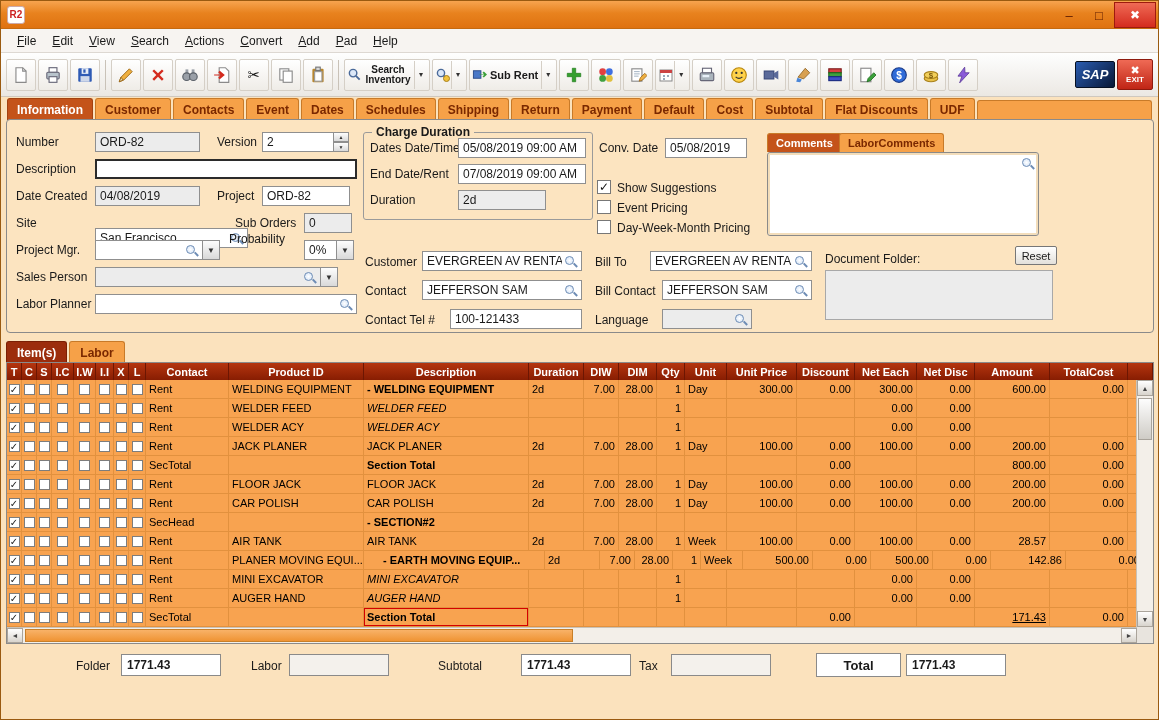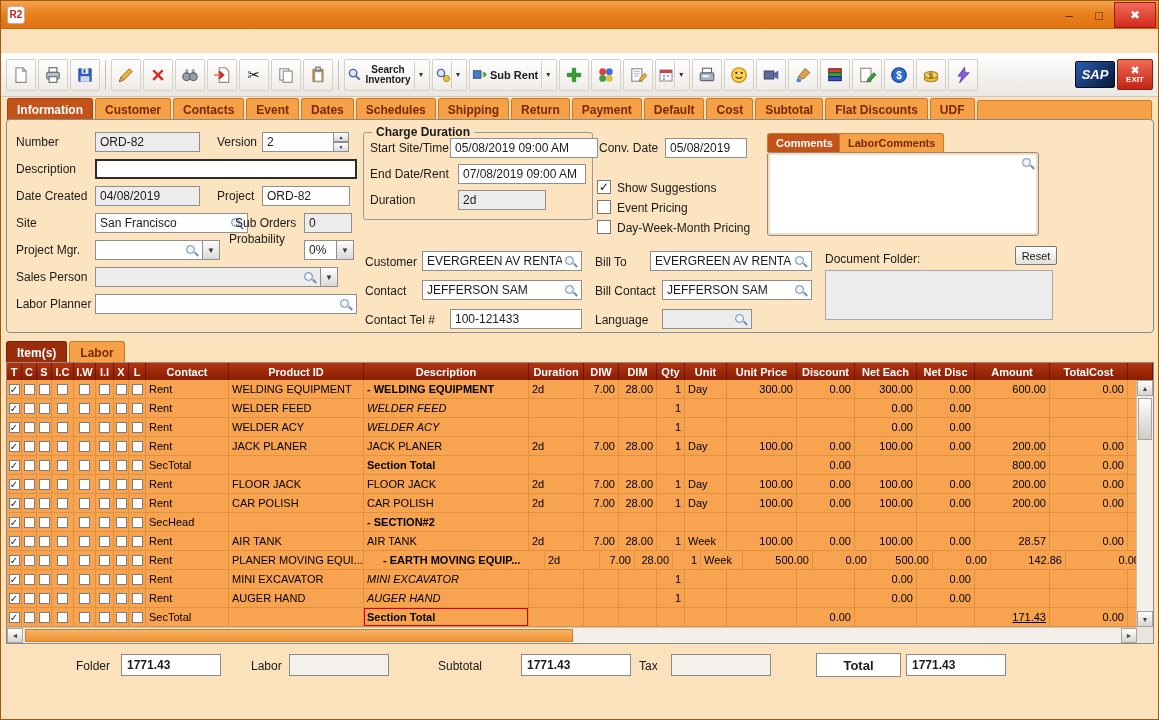--- a/index.html
+++ b/index.html
@@ -147,20 +147,31 @@
       <div class="wbtn">
           <span>□</span>
         </div>
       <div class="wbtn close">
           <span>✖</span>
         </div>
     </div>
   </div>
   <style>.wcontrols{position:absolute;right:2px;top:1px;height:26px;display:flex;align-items:stretch;}</style>
 
+  <div class="menubar">
+    <span class="menu-item">File</span>
+    <span class="menu-item">Edit</span>
+    <span class="menu-item">View</span>
+    <span class="menu-item">Search</span>
+    <span class="menu-item">Actions</span>
+    <span class="menu-item">Convert</span>
+    <span class="menu-item">Add</span>
+    <span class="menu-item">Pad</span>
+    <span class="menu-item">Help</span>
+  </div>
 
   <div class="toolbar">
     <div class="tbtn">
         <svg viewBox="0 0 16 16">
           <path d="M3.5 1.5h6l3 3v10h-9z" fill="#fff" stroke="#8a8a8a"></path>
           <path d="M9.5 1.5v3h3" fill="none" stroke="#8a8a8a"></path>
         </svg>
       </div>
     <div class="tbtn">
         <svg viewBox="0 0 16 16">
@@ -378,21 +389,21 @@
     <span class="lbl" style="left:9px;top:69px">Date Created</span>
     <div class="field readonly" style="left:88px;top:66px;width:105px">
         <span class="val">04/08/2019</span>
       </div>
     <span class="lbl" style="left:210px;top:69px">Project</span>
     <div class="field" style="left:255px;top:66px;width:88px">
         <span class="val">ORD-82</span>
       </div>
 
     <span class="lbl" style="left:9px;top:96px">Site</span>
-    <div class="field" style="left:88px;top:93px;width:153px">
+    <div class="field" style="left:88px;top:108px;width:153px">
         <span class="val">San Francisco</span>
         <span class="mag"></span>
       </div>
     <span class="lbl" style="left:228px;top:96px">Sub Orders</span>
     <div class="field readonly" style="left:297px;top:93px;width:48px">
         <span class="val">0</span>
       </div>
 
     <span class="lbl" style="left:9px;top:123px">Project Mgr.</span>
     <div class="field" style="left:88px;top:120px;width:108px">
@@ -414,22 +425,22 @@
     <span class="dropbtn" style="left:314px;top:147px">▼</span>
 
     <span class="lbl" style="left:9px;top:177px">Labor Planner</span>
     <div class="field" style="left:88px;top:174px;width:262px">
         <span class="val"></span>
         <span class="mag"></span>
       </div>
 
     <div class="groupbox" style="left:356px;top:12px;width:230px;height:88px">
       <span class="legend">Charge Duration</span>
-      <span class="lbl" style="left:6px;top:8px">Start Site/Time</span>
-      <div class="field" style="left:86px;top:5px;width:148px">
+      <span class="lbl" style="left:6px;top:8px">Dates Date/Time</span>
+      <div class="field" style="left:94px;top:5px;width:128px">
           <span class="val">05/08/2019 09:00 AM</span>
         </div>
       <span class="lbl" style="left:6px;top:34px">End Date/Rent</span>
       <div class="field" style="left:94px;top:31px;width:128px">
           <span class="val">07/08/2019 09:00 AM</span>
         </div>
       <span class="lbl" style="left:6px;top:60px">Duration</span>
       <div class="field readonly" style="left:94px;top:57px;width:88px">
           <span class="val">2d</span>
         </div>

